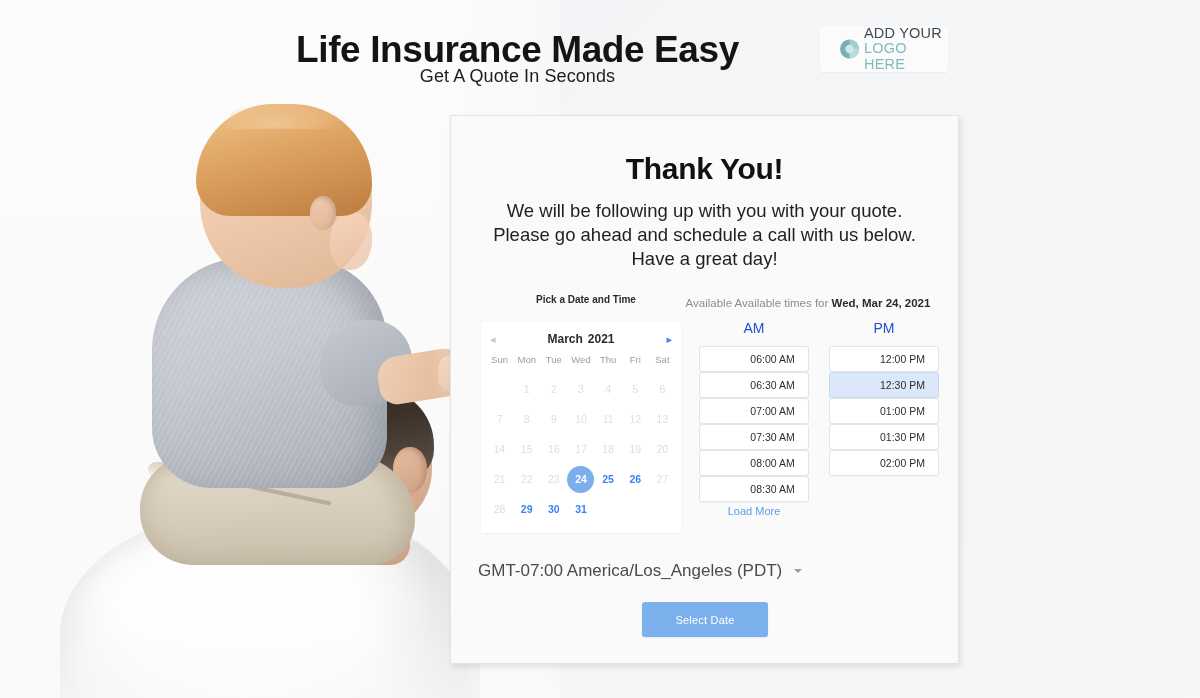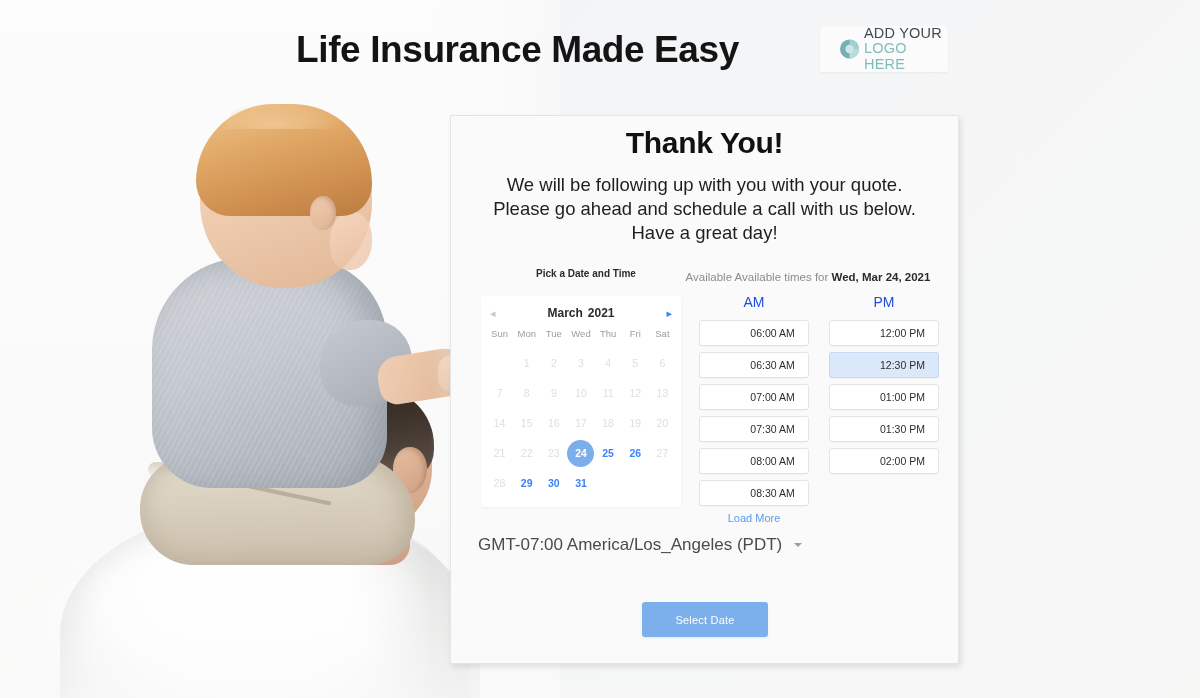--- a/index.html
+++ b/index.html
@@ -261,21 +261,21 @@
     background: #fafafa;
     border: 1px solid #e4e4e4;
     box-shadow: 2px 3px 6px rgba(0,0,0,.10);
     z-index: 10;
   }
   .thanks-title {
     text-align: center;
     font-size: 30px;
     font-weight: bold;
     color: #111;
-    margin-top: 10px;
+    margin-top: 36px;
     letter-spacing: -0.3px;
   }
   .thanks-body {
     text-align: center;
     font-size: 18.5px;
     color: #1f1f1f;
     line-height: 24px;
     margin-top: 13px;
     font-weight: 400;
   }
@@ -405,21 +405,20 @@
   .slot {
     height: 26px;
     border: 1px solid #e3e4e6;
     background: #ffffff;
     border-radius: 3px;
     display: flex;
     align-items: center;
     justify-content: center;
     font-size: 10.5px;
     color: #2d2d2d;
-    margin-bottom: 6px;
     cursor: pointer;
     box-shadow: 0 1px 1px rgba(0,0,0,.03);
     padding-left: 37px;
   }
   .slot.selected {
     background: #dbe8fa;
     border-color: #c6d9f2;
   }
   .load-more {
     text-align: center;
@@ -468,20 +467,21 @@
   <div class="baby-cheek"></div>
   <div class="baby-hair"></div>
   <div class="baby-hair-wisp"></div>
   <div class="baby-ear"></div>
   <div class="photo-fade-right"></div>
   <div class="photo-fade-bottom"></div>
 </div>
 
 <div class="page-header">
   <div class="header-title">Life Insurance Made Easy</div>
+  <div class="header-subtitle">Get A Quote In Seconds</div>
 
   <div class="logo-box">
     <div class="logo-mark">
       <svg width="38" height="38" viewBox="0 0 38 38" aria-hidden="true">
         <path d="M20 3 A16 16 0 0 0 20 35 A12.5 12.5 0 0 1 20 3 Z" fill="#23333d"></path>
         <path d="M24 7 A12 12 0 0 0 24 31 A9 9 0 0 1 24 7 Z" fill="#3e6b72"></path>
         <circle cx="24.5" cy="19" r="9.5" fill="#6aa9ac" opacity="0.92"></circle>
         <path d="M24.5 9.5 A9.5 9.5 0 0 1 34 19 L24.5 19 Z" fill="#9fcfd0"></path>
         <path d="M24.5 19 L34 19 A9.5 9.5 0 0 1 24.5 28.5 Z" fill="#b9dcdb"></path>
         <circle cx="24.5" cy="19" r="4.2" fill="#cfe7e6"></circle>

